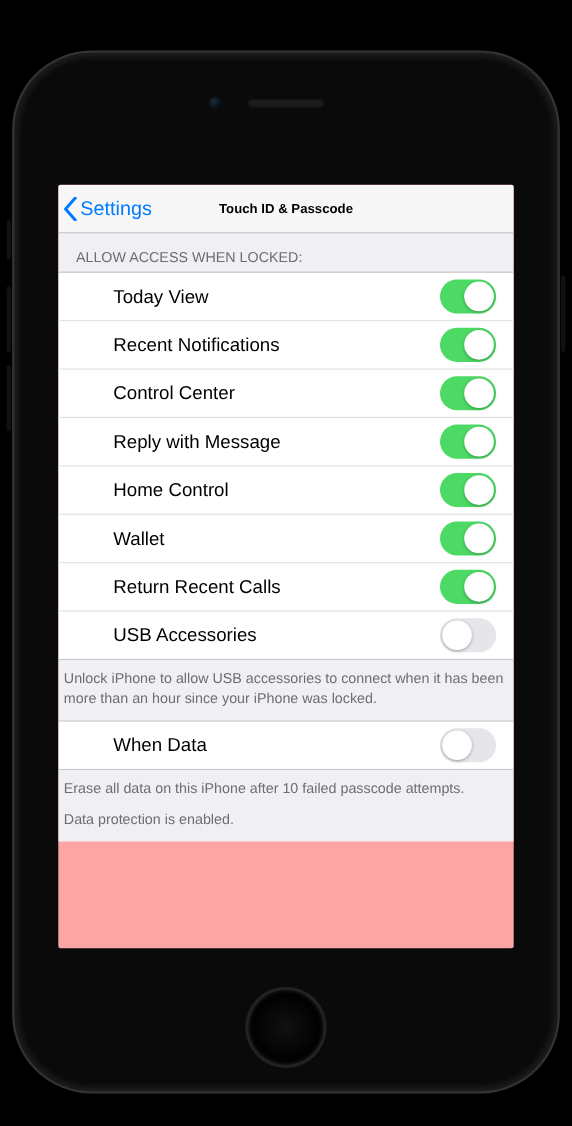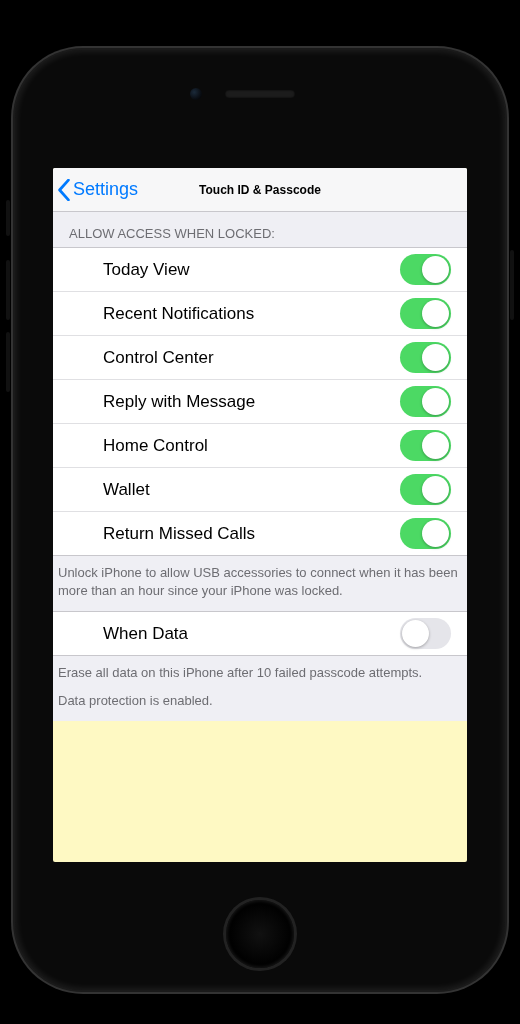--- a/index.html
+++ b/index.html
@@ -45,21 +45,21 @@
   
   .side-l1 { position:absolute; left:6px;  top:200px; width:4px; height:36px; background:#111; border-radius:2px; }
   .side-l2 { position:absolute; left:6px;  top:260px; width:4px; height:60px; background:#111; border-radius:2px; }
   .side-l3 { position:absolute; left:6px;  top:332px; width:4px; height:60px; background:#111; border-radius:2px; }
   .side-r1 { position:absolute; right:6px; top:250px; width:4px; height:70px; background:#111; border-radius:2px; }
 
   .screen {
     position:absolute;
     left:38px; top:118px;
     width:414px; height:694px;
-    background:#fef9c3;
+    background:#fca5a5;
     overflow:hidden;
     border-radius:2px;
   }
 
   
   .navbar {
     height:44px;
     background:#f7f7f8;
     border-bottom:1px solid #c8c7cc;
     display:flex;
@@ -194,22 +194,28 @@
             <div class="knob"></div>
           </div>
         </div>
         <div class="row">
           <span class="row-label">Wallet</span>
           <div class="toggle on">
             <div class="knob"></div>
           </div>
         </div>
         <div class="row">
-          <span class="row-label">Return Missed Calls</span>
-          <div class="toggle on">
+          <span class="row-label">Return Recent Calls</span>
+          <div class="toggle on">
+            <div class="knob"></div>
+          </div>
+        </div>
+        <div class="row">
+          <span class="row-label">USB Accessories</span>
+          <div class="toggle">
             <div class="knob"></div>
           </div>
         </div>
       </div>
 
     <div class="section-footer">
       <p>Unlock iPhone to allow USB accessories to connect when it has been more than an hour since your iPhone was locked.</p>
     </div>
 
     <div class="group" id="group-erase">

